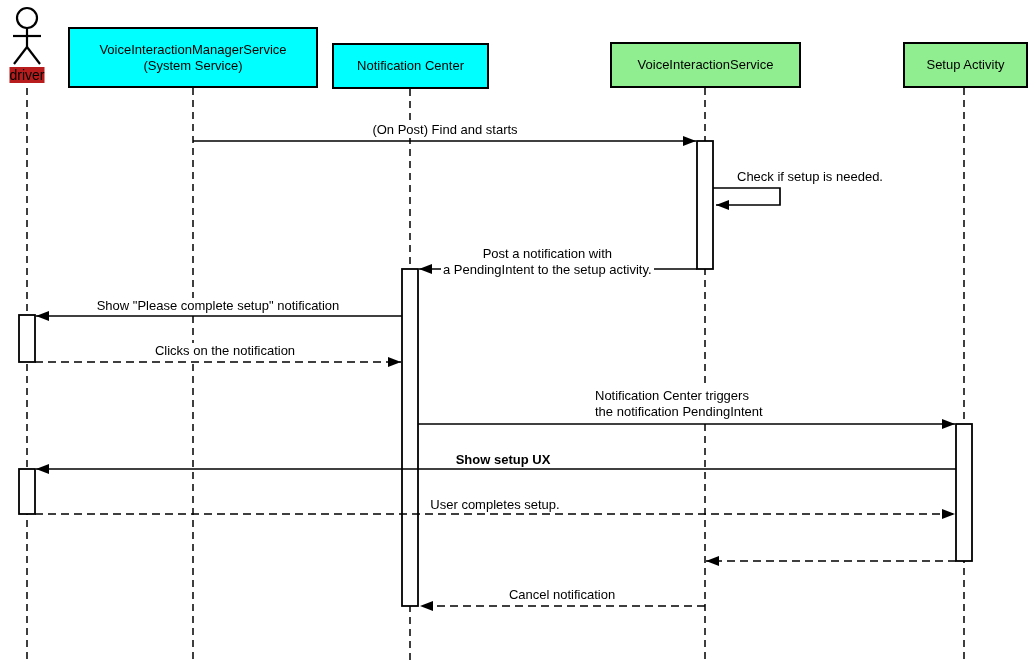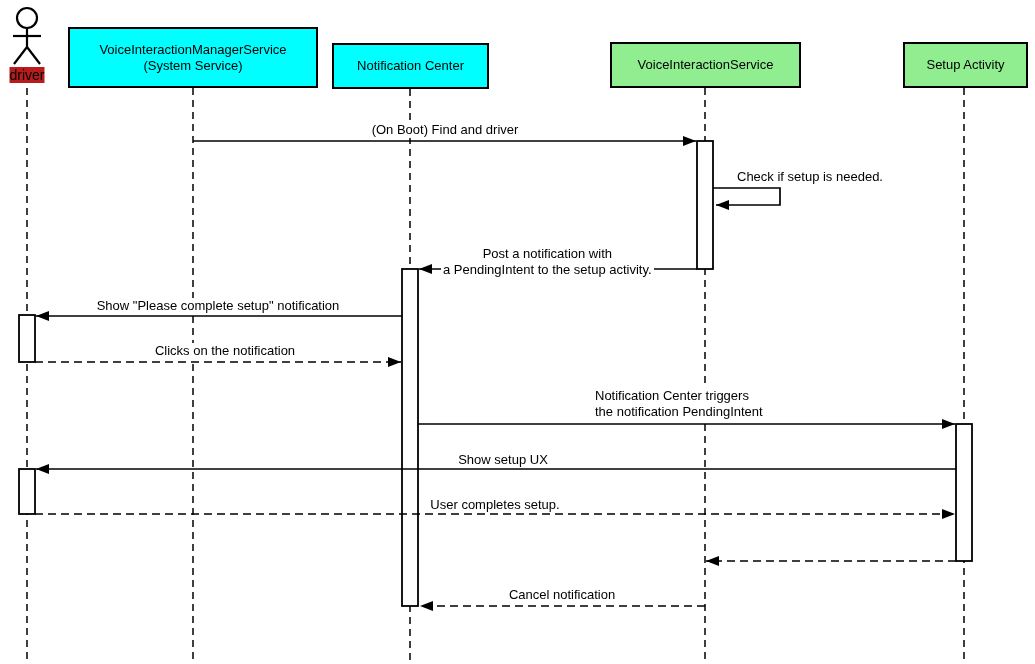--- a/index.html
+++ b/index.html
@@ -97,34 +97,34 @@
 
   <div class="pbox" style="left: 332px; top: 43px; width: 157px; height: 46px; background: rgb(0, 255, 255);">Notification Center</div>
 
   <div class="pbox" style="left: 68px; top: 27px; width: 250px; height: 61px; background: rgb(0, 255, 255);">VoiceInteractionManagerService
 (System Service)</div>
 
   <div class="pbox" style="left: 610px; top: 42px; width: 191px; height: 46px; background: rgb(144, 238, 144);">VoiceInteractionService</div>
 
   <div class="pbox" style="left: 903px; top: 42px; width: 125px; height: 46px; background: rgb(144, 238, 144);">Setup Activity</div>
 
-  <div class="msg center" style="left:445px; top:122px;">(On Boot) Find and driver</div>
+  <div class="msg center" style="left:445px; top:122px;">(On Post) Find and starts</div>
 
   <div class="msg" style="left:735px; top:169px;">Check if setup is needed.</div>
 
   <div class="msg" style="left:441px; top:236px; text-align:center;margin-top:10px;">Post a notification with
 a PendingIntent to the setup activity.</div>
 
   <div class="msg center" style="left:218px; top:298px;">Show "Please complete setup" notification</div>
 
   <div class="msg center" style="left:225px; top:343px;">Clicks on the notification</div>
 
   <div class="msg" style="left:593px; top:388px; text-align:left;">Notification Center triggers
 the notification PendingIntent</div>
 
-  <div class="msg center" style="left:503px; top:452px;">Show setup UX</div>
+  <div class="msg center" style="left:503px; top:452px;font-weight:bold;">Show setup UX</div>
 
   <div class="msg center" style="left:495px; top:497px;">User completes setup.</div>
 
 
   <div class="msg center" style="left:562px; top:587px;">Cancel notification</div>
 
 </div>
 
 </body></html>

